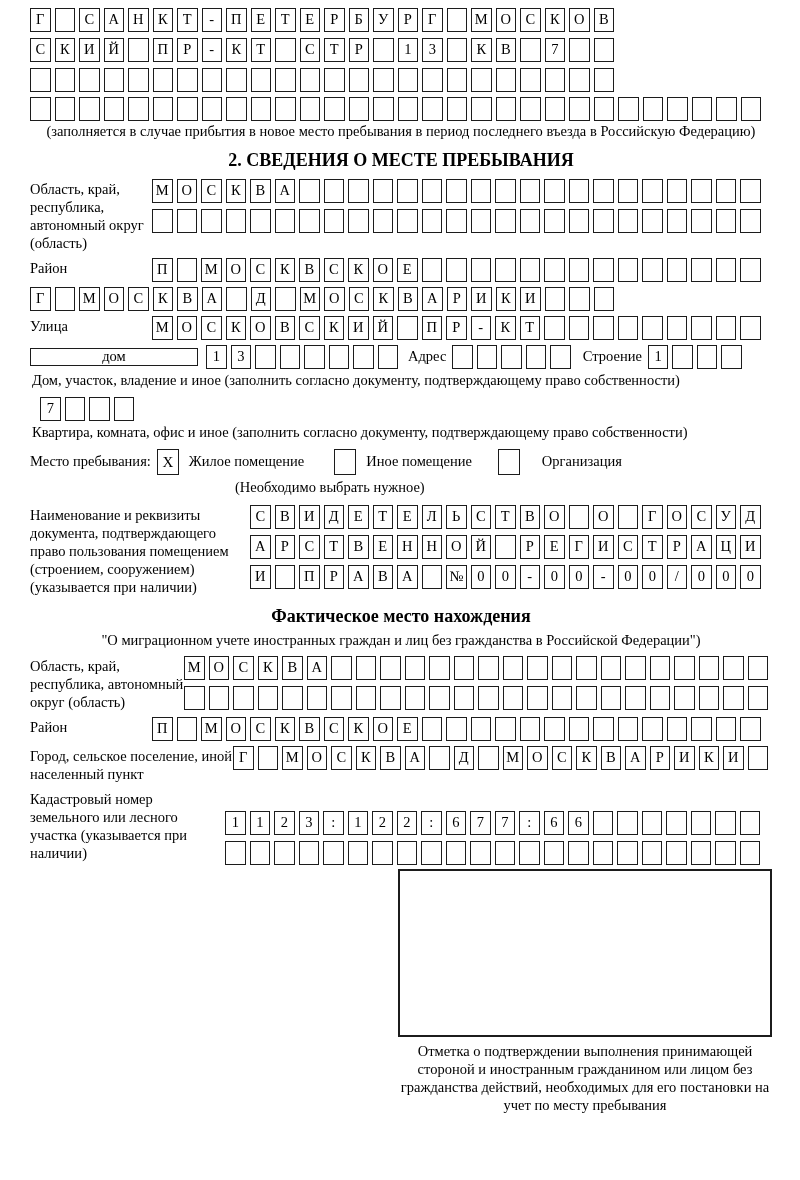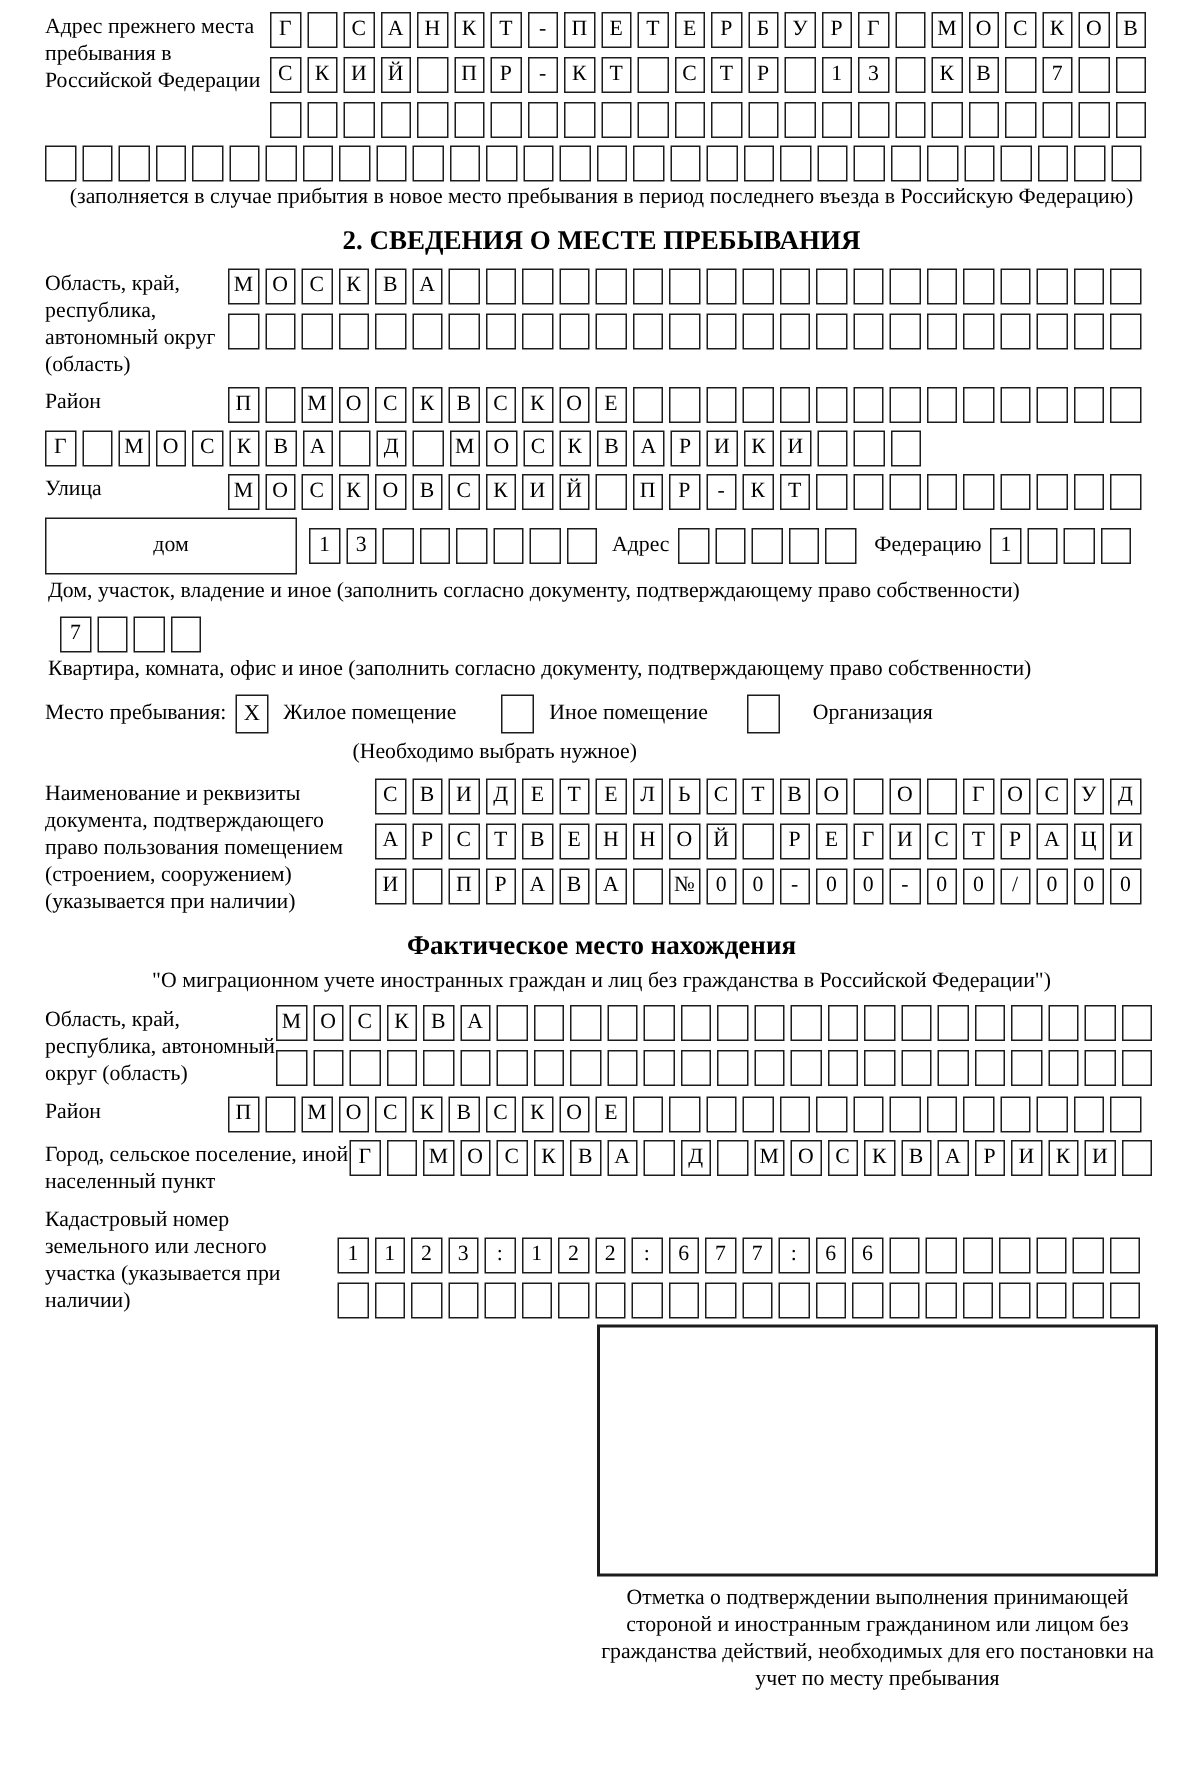--- a/index.html
+++ b/index.html
@@ -18,42 +18,41 @@
   .cells{display:flex;gap:4px;}
   .cell{
     width:20.5px;height:24px;flex:none;box-sizing:border-box;
     border:1.7px solid #1c1c1c;display:flex;align-items:center;justify-content:center;
     font-size:14.5px;
   }
   .note{margin:1px 0 7px 2px;}
   .note-center{text-align:center;margin:2px 0 8px 0;}
   .sec-title{font-weight:bold;text-align:center;font-size:18px;margin:2px 0 8px 0;}
   .namebox{
-    flex:none;height:38px;box-sizing:border-box;border:1.8px solid #1c1c1c;
+    flex:none;height:18px;box-sizing:border-box;border:1.8px solid #1c1c1c;
     display:flex;align-items:center;justify-content:center;
   }
   .inline-row{display:flex;align-items:center;margin-bottom:4px;}
   .checkbox{
     width:22px;height:26px;flex:none;box-sizing:border-box;border:1.8px solid #1c1c1c;
     display:flex;align-items:center;justify-content:center;font-size:15px;
   }
   .stay-note{margin:0 0 8px 205px;}
   .stamp-wrap{margin-left:368px;width:374px;}
   .stamp-box{width:374px;height:168px;box-sizing:border-box;border:2px solid #1c1c1c;}
   .stamp-caption{text-align:center;margin-top:6px;}
   .mb2{margin-bottom:2px}.mb3{margin-bottom:3px}
 </style>
 </head>
 <body>
 
 <div class="page">
 
 
   <div class="frow">
-    <div class="flabel w150">Адрес прежнего места пребывания в Российской Федерации</div>
     <div class="rowstack">
       <div class="cells">
           <div class="cell">Г</div>
           <div class="cell"></div>
           <div class="cell">С</div>
           <div class="cell">А</div>
           <div class="cell">Н</div>
           <div class="cell">К</div>
           <div class="cell">Т</div>
           <div class="cell">-</div>
@@ -328,21 +327,21 @@
         <div class="cell"></div>
       </div>
     <div style="margin-left:10px">Адрес</div>
     <div class="cells" style="margin-left:6px">
         <div class="cell"></div>
         <div class="cell"></div>
         <div class="cell"></div>
         <div class="cell"></div>
         <div class="cell"></div>
       </div>
-    <div style="margin-left:12px">Федерацию</div>
+    <div style="margin-left:12px">Строение</div>
     <div class="cells" style="margin-left:6px">
         <div class="cell">1</div>
         <div class="cell"></div>
         <div class="cell"></div>
         <div class="cell"></div>
       </div>
   </div>
   <div class="note">Дом, участок, владение и иное (заполнить согласно документу, подтверждающему право собственности)</div>
 
   <div class="inline-row mb3">

